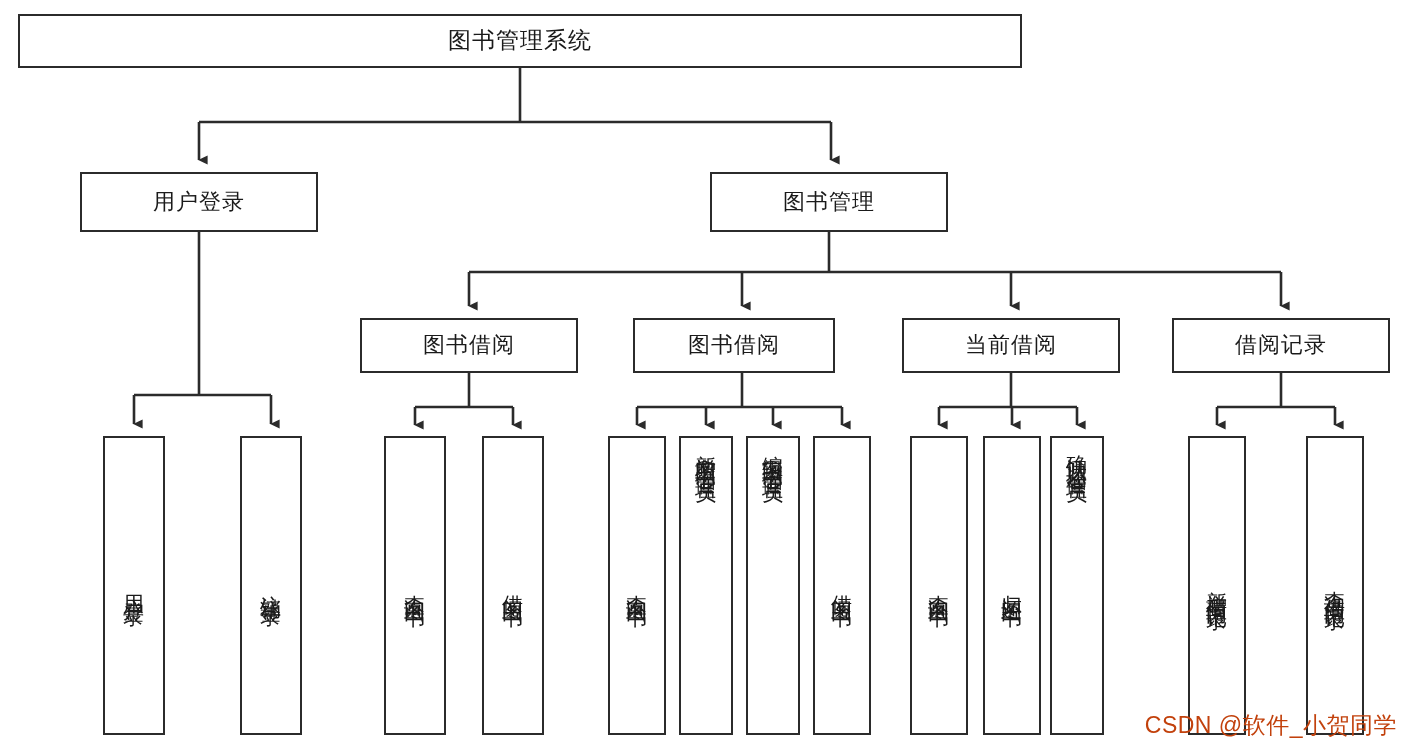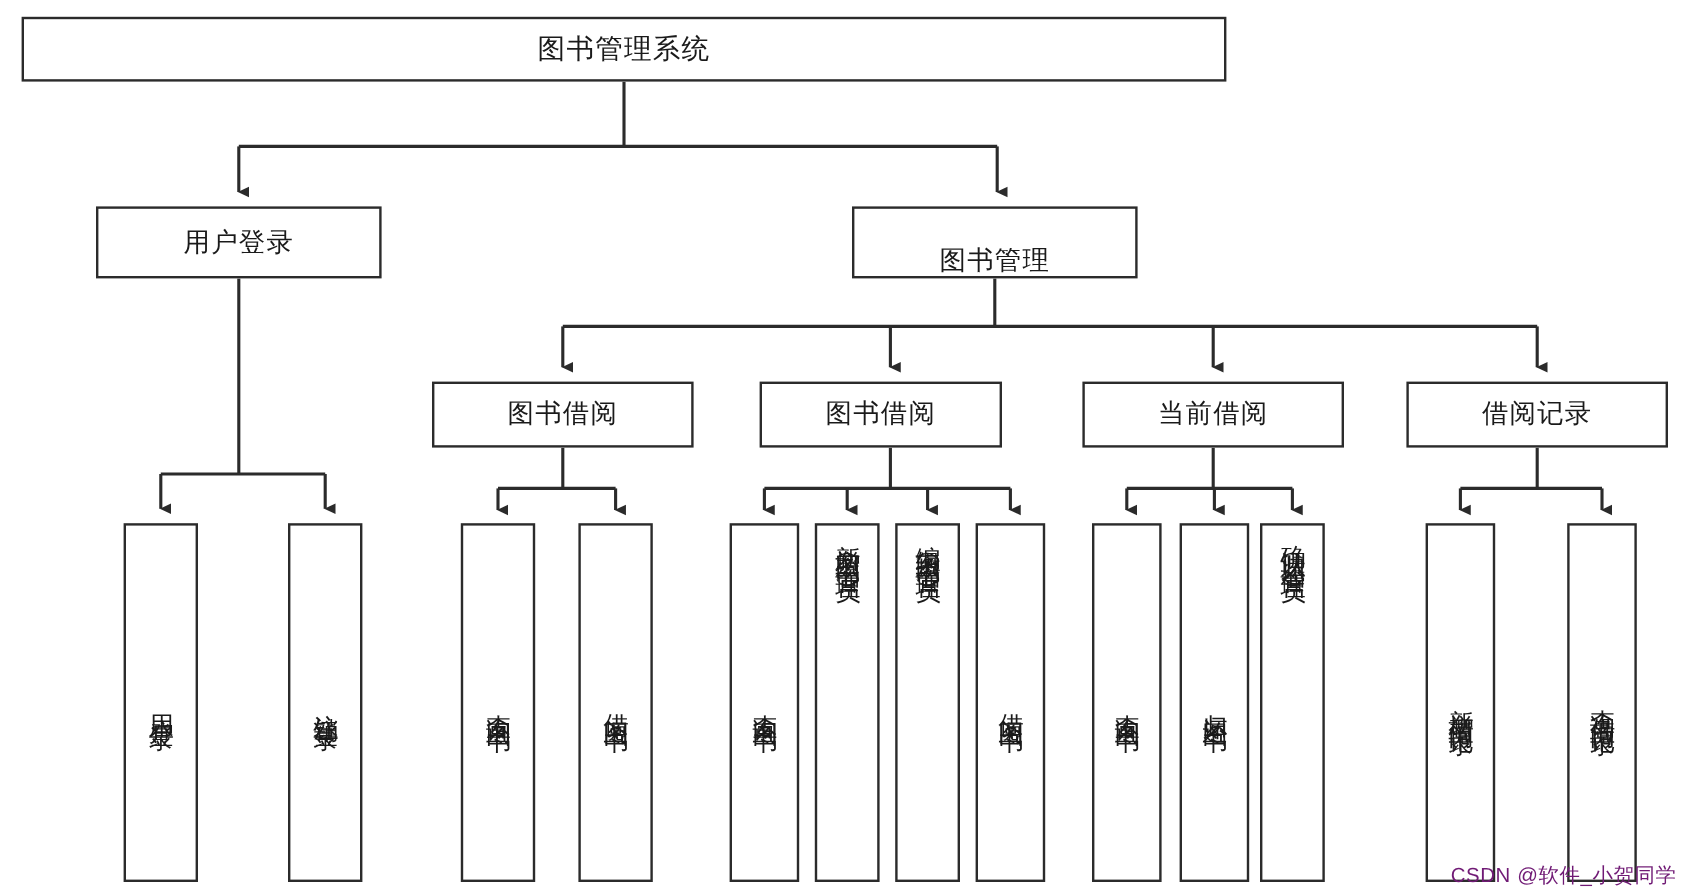--- a/index.html
+++ b/index.html
@@ -59,22 +59,22 @@
     justify-content: center;
     padding-top: 0px;
   }
   .leaf-box.centered {
     align-items: center;
   }
   .watermark {
     position: absolute;
     right: 8px;
     bottom: 6px;
-    font-size: 17px;
-    color: #701a75;
+    font-size: 23px;
+    color: #c2410c;
     white-space: nowrap;
     letter-spacing: 0.5px;
   }
 </style>
 </head>
 <body>
 
 <div id="stage">
 
   <svg id="diagram-svg" viewBox="0 0 1405 747" xmlns="http://www.w3.org/2000/svg">
@@ -127,21 +127,21 @@
     </g>
   </svg>
 
   <div class="node-box root" style="left:18px; top:14px; width:1004px; height:54px;">
     <span class="node-label-h">图书管理系统</span>
   </div>
 
   <div class="node-box" style="left:80px; top:172px; width:238px; height:60px;">
     <span class="node-label-h">用户登录</span>
   </div>
-  <div class="node-box" style="left:710px; top:172px; width:238px; height:60px;align-items:flex-end;">
+  <div class="node-box" style="left:710px; top:172px; width:238px; height:60px;">
     <span class="node-label-h">图书管理</span>
   </div>
 
   <div class="node-box" style="left:360px; top:318px; width:218px; height:55px;">
     <span class="node-label-h">图书借阅</span>
   </div>
   <div class="node-box" style="left:633px; top:318px; width:202px; height:55px;">
     <span class="node-label-h">图书借阅</span>
   </div>
   <div class="node-box" style="left:902px; top:318px; width:218px; height:55px;">

